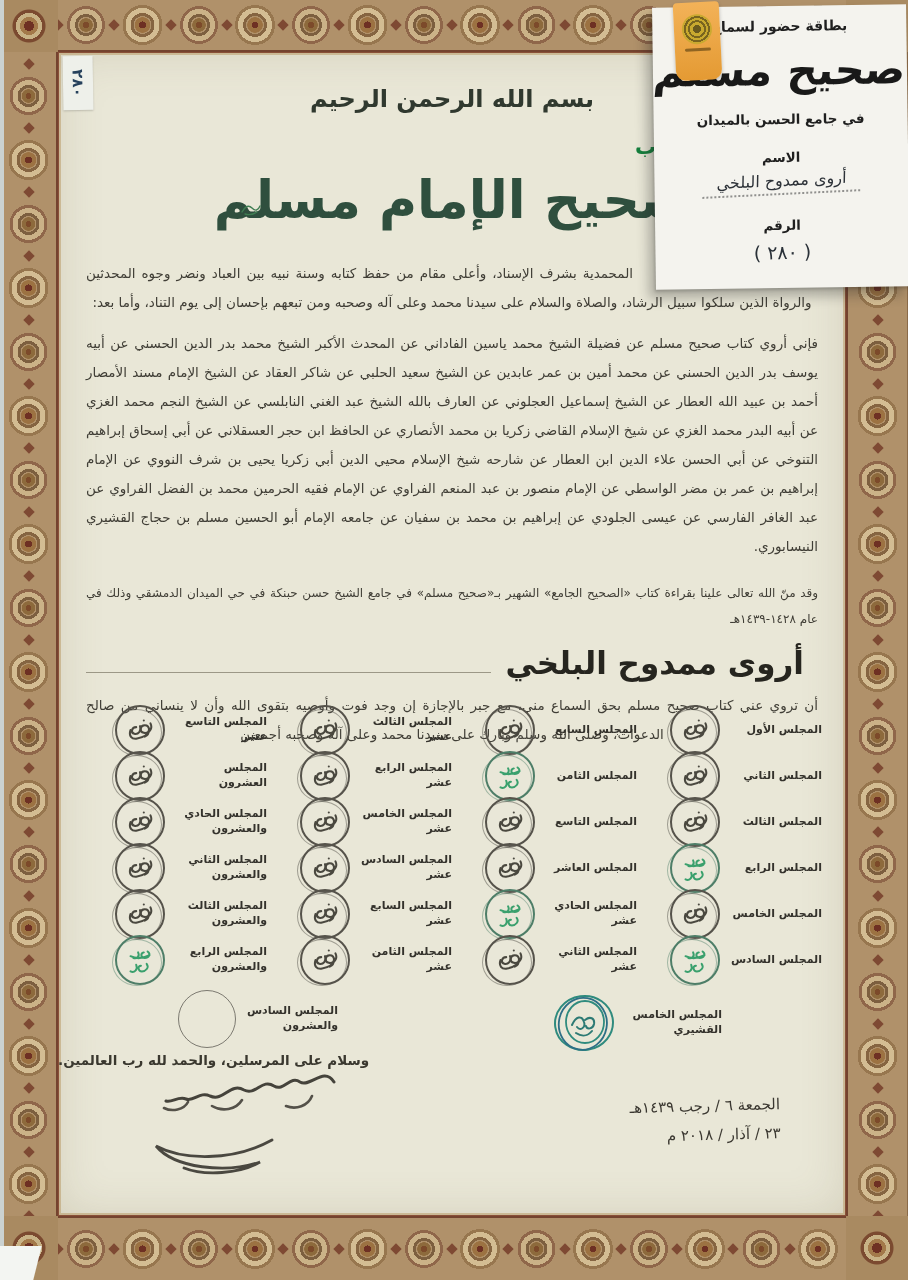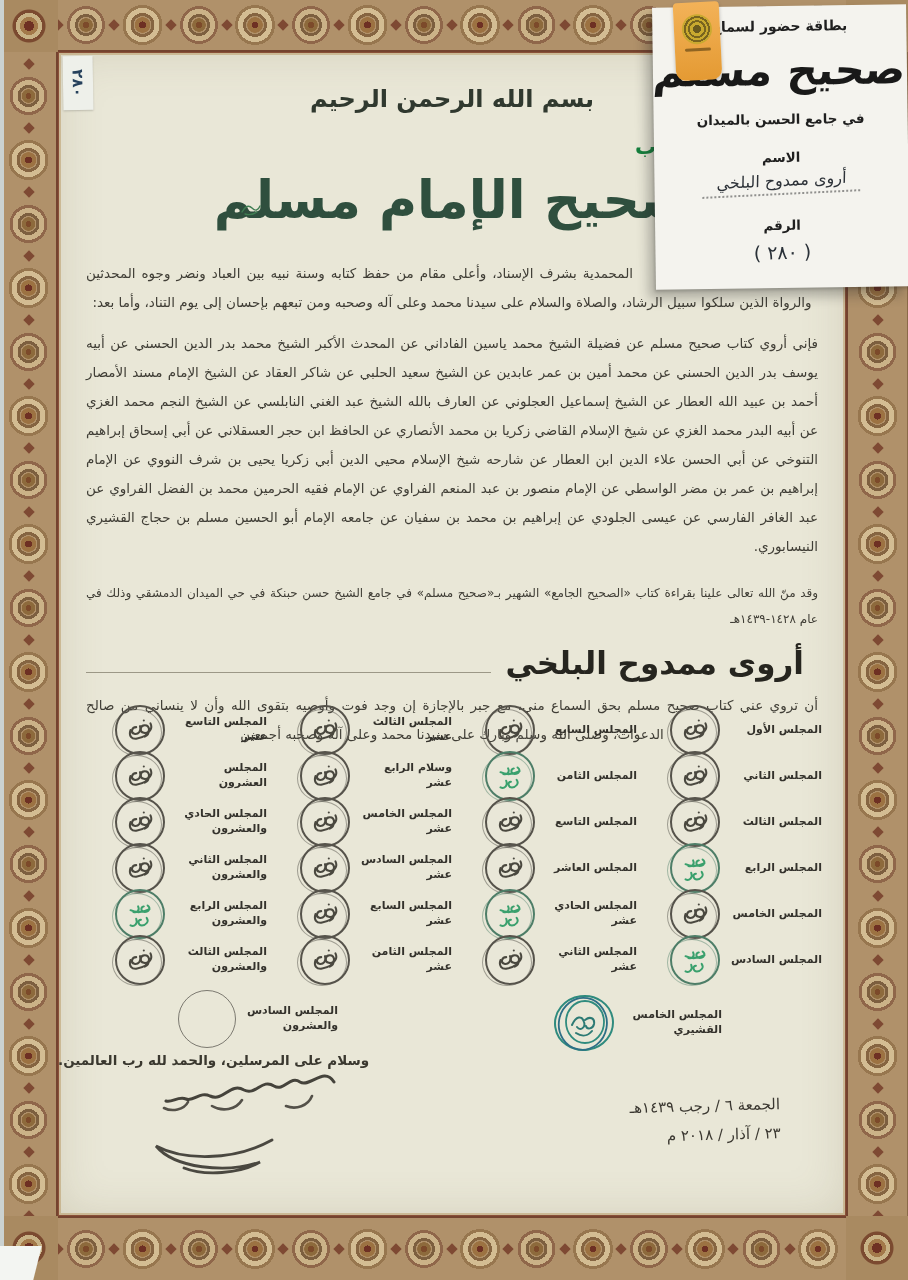--- a/index.html
+++ b/index.html
@@ -353,21 +353,21 @@
               <span class="stamp stamp--dark">
                 <svg viewBox="0 0 40 40" fill="none" class="ink-dark">
                   <path d="M31 13 c3 6 -2 11 -7 10 c-5 -1 -4 -8 1 -8 c6 0 6 9 0 12" stroke-width="2.2" stroke-linecap="round"></path>
                   <path d="M20 16 c2 5 -2 9 -6 8 c-4 -1 -3 -7 2 -7" stroke-width="2.2" stroke-linecap="round"></path>
                   <path d="M10 20 c-2 6 1 10 7 9 c7 -1 12 -5 13 -10" stroke-width="2.2" stroke-linecap="round"></path>
                   <circle cx="24" cy="10" r="1.1" fill="#4a483f" stroke-width="0"></circle>
                 </svg>
               </span>
             </div>
             <div class="session">
-              <span class="session-label">وسلام الرابع عشر</span>
+              <span class="session-label">المجلس الرابع عشر</span>
               <span class="stamp stamp--dark">
                 <svg viewBox="0 0 40 40" fill="none" class="ink-dark">
                   <path d="M31 13 c3 6 -2 11 -7 10 c-5 -1 -4 -8 1 -8 c6 0 6 9 0 12" stroke-width="2.2" stroke-linecap="round"></path>
                   <path d="M20 16 c2 5 -2 9 -6 8 c-4 -1 -3 -7 2 -7" stroke-width="2.2" stroke-linecap="round"></path>
                   <path d="M10 20 c-2 6 1 10 7 9 c7 -1 12 -5 13 -10" stroke-width="2.2" stroke-linecap="round"></path>
                   <circle cx="24" cy="10" r="1.1" fill="#4a483f" stroke-width="0"></circle>
                 </svg>
               </span>
             </div>
             <div class="session">
@@ -444,46 +444,46 @@
                 <svg viewBox="0 0 40 40" fill="none" class="ink-dark">
                   <path d="M31 13 c3 6 -2 11 -7 10 c-5 -1 -4 -8 1 -8 c6 0 6 9 0 12" stroke-width="2.2" stroke-linecap="round"></path>
                   <path d="M20 16 c2 5 -2 9 -6 8 c-4 -1 -3 -7 2 -7" stroke-width="2.2" stroke-linecap="round"></path>
                   <path d="M10 20 c-2 6 1 10 7 9 c7 -1 12 -5 13 -10" stroke-width="2.2" stroke-linecap="round"></path>
                   <circle cx="24" cy="10" r="1.1" fill="#4a483f" stroke-width="0"></circle>
                 </svg>
               </span>
             </div>
             <div class="session">
               <span class="session-label">المجلس الثاني والعشرون</span>
+              <span class="stamp stamp--dark">
+                <svg viewBox="0 0 40 40" fill="none" class="ink-dark">
+                  <path d="M31 13 c3 6 -2 11 -7 10 c-5 -1 -4 -8 1 -8 c6 0 6 9 0 12" stroke-width="2.2" stroke-linecap="round"></path>
+                  <path d="M20 16 c2 5 -2 9 -6 8 c-4 -1 -3 -7 2 -7" stroke-width="2.2" stroke-linecap="round"></path>
+                  <path d="M10 20 c-2 6 1 10 7 9 c7 -1 12 -5 13 -10" stroke-width="2.2" stroke-linecap="round"></path>
+                  <circle cx="24" cy="10" r="1.1" fill="#4a483f" stroke-width="0"></circle>
+                </svg>
+              </span>
+            </div>
+            <div class="session">
+              <span class="session-label">المجلس الثالث والعشرون</span>
               <span class="stamp stamp--dark">
                 <svg viewBox="0 0 40 40" fill="none" class="ink-dark">
                   <path d="M31 13 c3 6 -2 11 -7 10 c-5 -1 -4 -8 1 -8 c6 0 6 9 0 12" stroke-width="2.2" stroke-linecap="round"></path>
                   <path d="M20 16 c2 5 -2 9 -6 8 c-4 -1 -3 -7 2 -7" stroke-width="2.2" stroke-linecap="round"></path>
                   <path d="M10 20 c-2 6 1 10 7 9 c7 -1 12 -5 13 -10" stroke-width="2.2" stroke-linecap="round"></path>
                   <circle cx="24" cy="10" r="1.1" fill="#4a483f" stroke-width="0"></circle>
                 </svg>
               </span>
             </div>
             <div class="session">
               <span class="session-label">المجلس الرابع والعشرون</span>
               <span class="stamp stamp--green">
                 <svg viewBox="0 0 40 40" fill="none" class="ink-green">
                   <path d="M28 11 c4 3 1 7 -3 7 c-4 0 -5 -5 -1 -6 M18 12 c2 4 -1 7 -5 6 M10 16 c6 3 14 2 20 -1" stroke-width="2.1" stroke-linecap="round"></path>
                   <path d="M27 24 c3 4 -1 8 -5 8 c-4 0 -5 -6 -1 -6 M16 25 c2 5 -2 9 -6 7" stroke-width="2.1" stroke-linecap="round"></path>
-                </svg>
-              </span>
-            </div>
-            <div class="session">
-              <span class="session-label">المجلس الثالث والعشرون</span>
-              <span class="stamp stamp--dark">
-                <svg viewBox="0 0 40 40" fill="none" class="ink-dark">
-                  <path d="M31 13 c3 6 -2 11 -7 10 c-5 -1 -4 -8 1 -8 c6 0 6 9 0 12" stroke-width="2.2" stroke-linecap="round"></path>
-                  <path d="M20 16 c2 5 -2 9 -6 8 c-4 -1 -3 -7 2 -7" stroke-width="2.2" stroke-linecap="round"></path>
-                  <path d="M10 20 c-2 6 1 10 7 9 c7 -1 12 -5 13 -10" stroke-width="2.2" stroke-linecap="round"></path>
-                  <circle cx="24" cy="10" r="1.1" fill="#4a483f" stroke-width="0"></circle>
                 </svg>
               </span>
             </div>
           </div>
         </div>
 
       <div class="extra extra-25">
         <span class="session-label">المجلس الخامس القشيري</span>
         <span class="stamp-big">
             <svg viewBox="0 0 72 72" fill="none">

